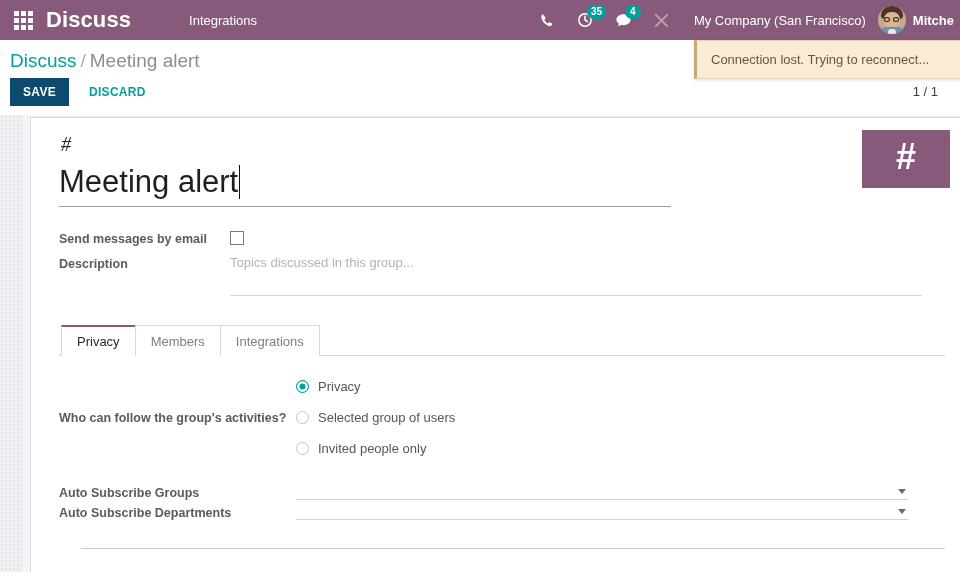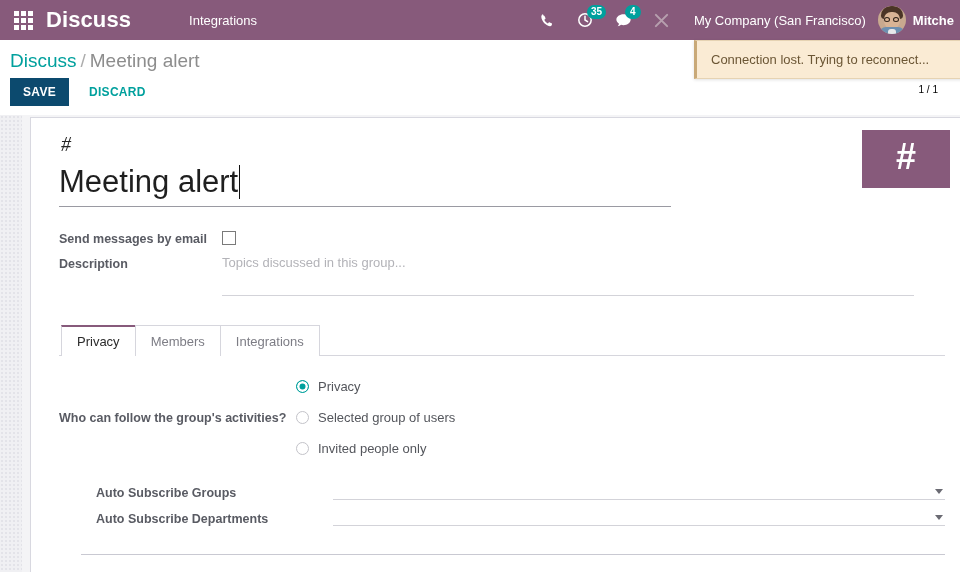--- a/index.html
+++ b/index.html
@@ -166,22 +166,22 @@
     font-weight: bold;
     letter-spacing: .3px;
     padding: 7px 12px;
     margin-left: 8px;
     cursor: pointer;
   }
   .pager {
     position: absolute;
     right: 22px;
     top: 44px;
-    font-size: 10px;
-    color: #000000;
+    font-size: 13px;
+    color: #404040;
     white-space: nowrap;
     cursor: pointer;
   }
 
   
   .content-area {
     position: relative;
     background: #f4f4f6;
     height: 457px;
   }
@@ -259,20 +259,21 @@
     vertical-align: -7px;
     margin-left: 1px;
   }
 
   
   .fields { margin-top: 22px; }
   .field-row {
     display: flex;
     align-items: flex-start;
     margin-bottom: 7px;
+    gap: 8px;
   }
   .field-label {
     width: 163px;
     flex: none;
     font-weight: bold;
     font-size: 12.5px;
     color: #595b63;
     padding-top: 2px;
     line-height: 1.35;
   }
@@ -344,22 +345,21 @@
     border-color: #00A09D;
     background: #00A09D;
     box-shadow: inset 0 0 0 2.5px #ffffff;
   }
   .radio-label { font-size: 13px; color: #54565c; }
 
   .subscribe-fields { margin-top: 26px; }
   .sub-row {
     display: flex;
     align-items: flex-end;
-    margin-bottom: 8px;
-    justify-content: flex-end;
+    margin-bottom: 2px;
   }
   .sub-label {
     width: 237px;
     flex: none;
     font-weight: bold;
     font-size: 12.5px;
     color: #595b63;
   }
   .m2m-input {
     flex: 1;

